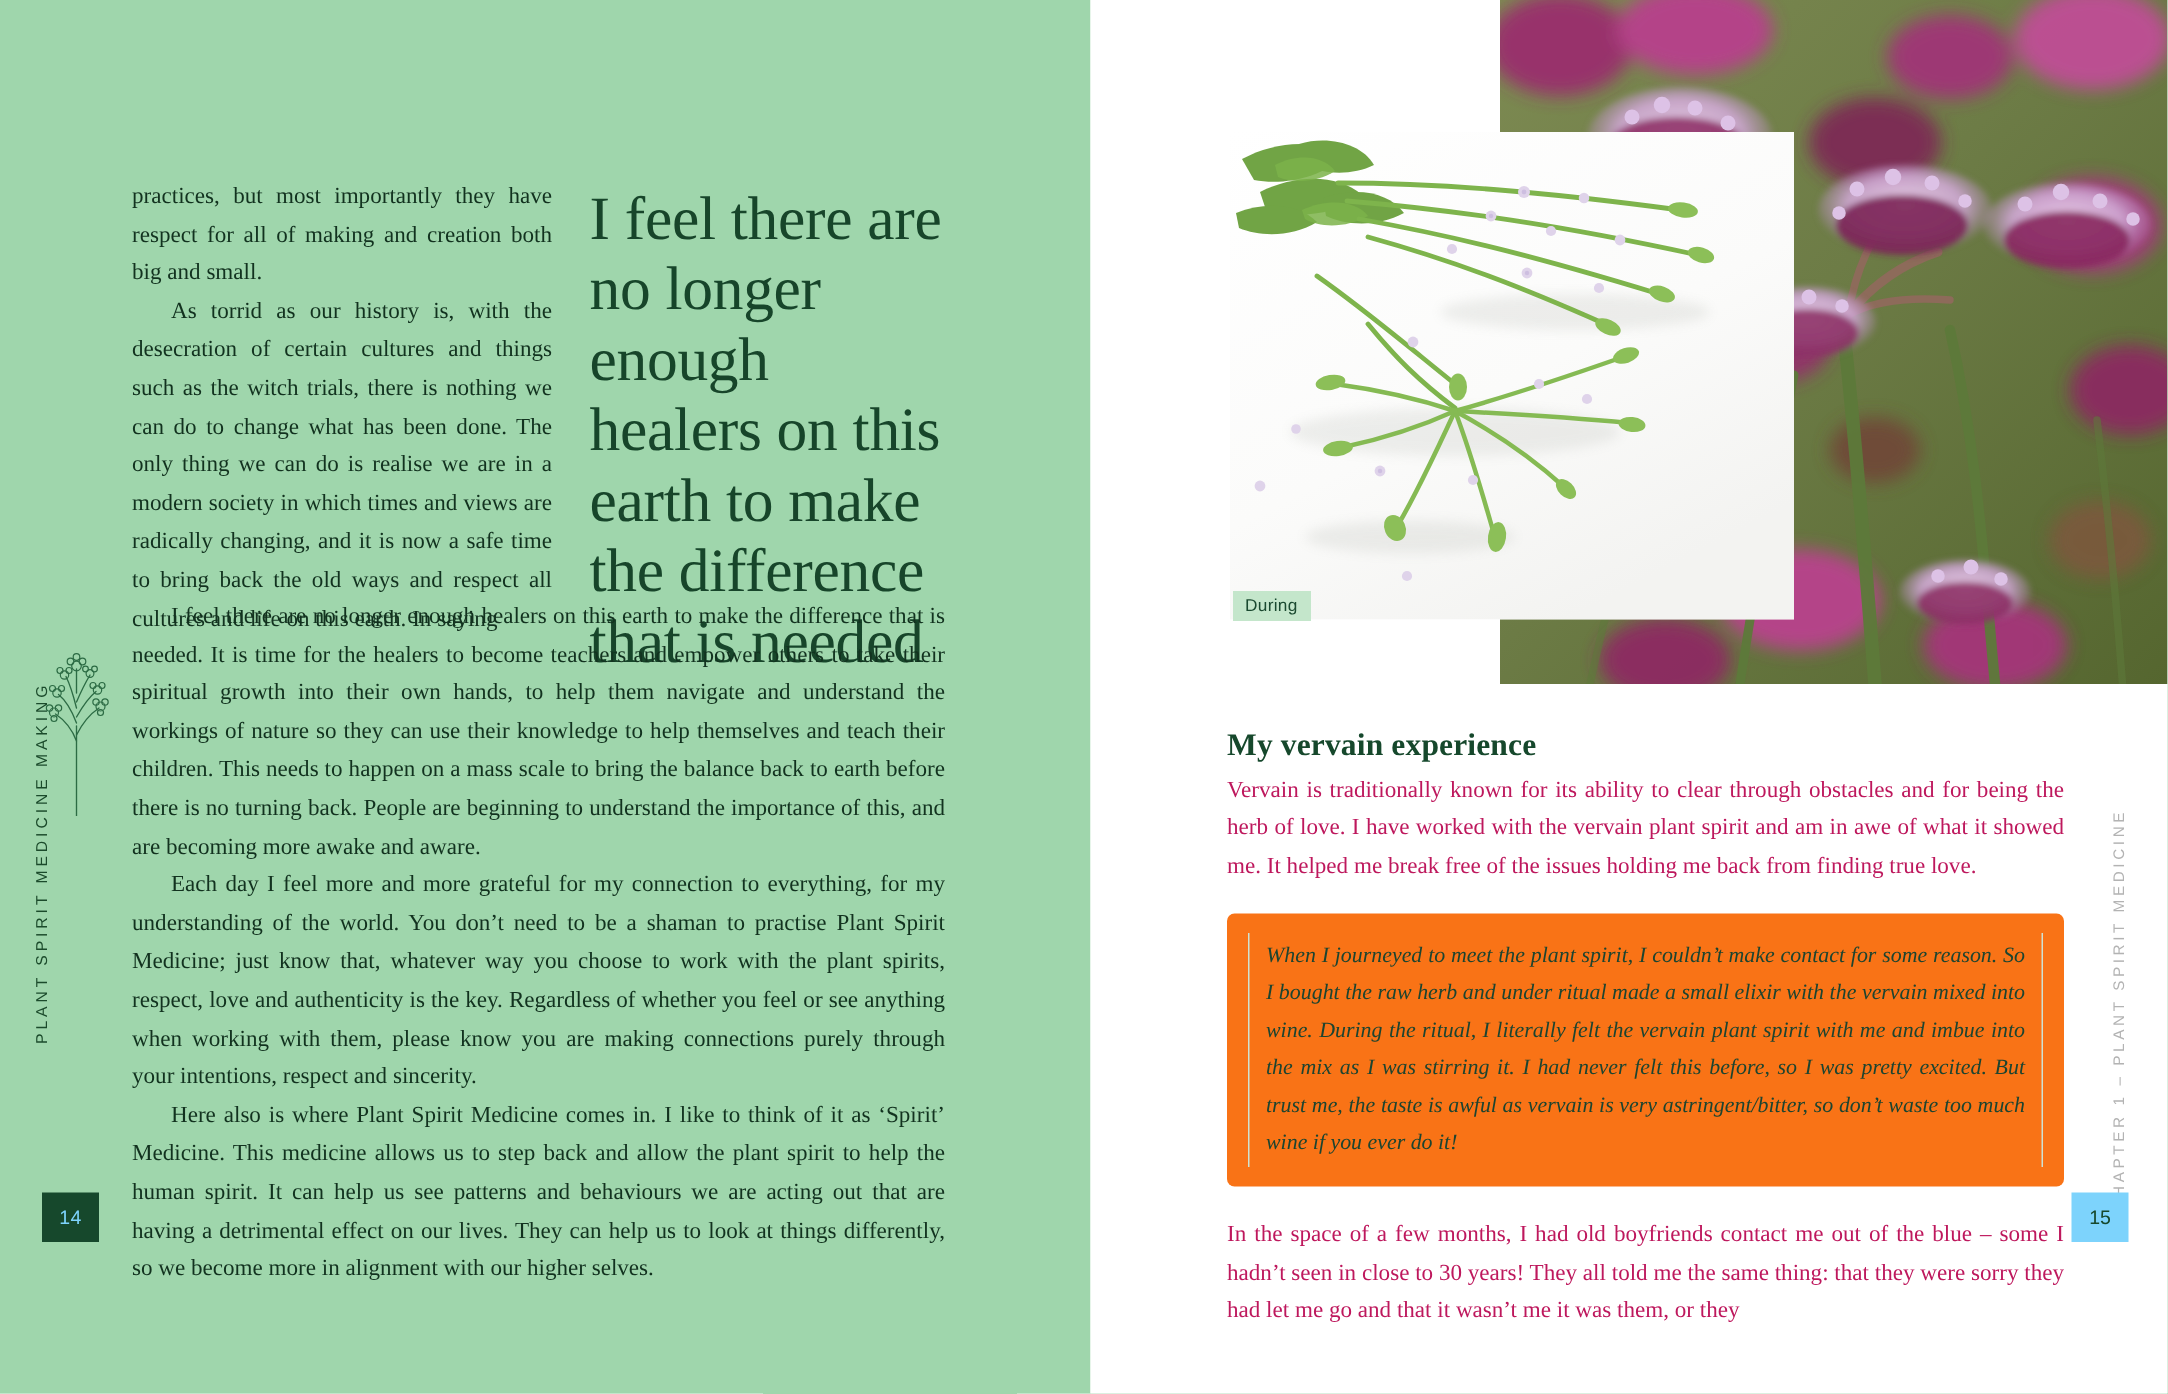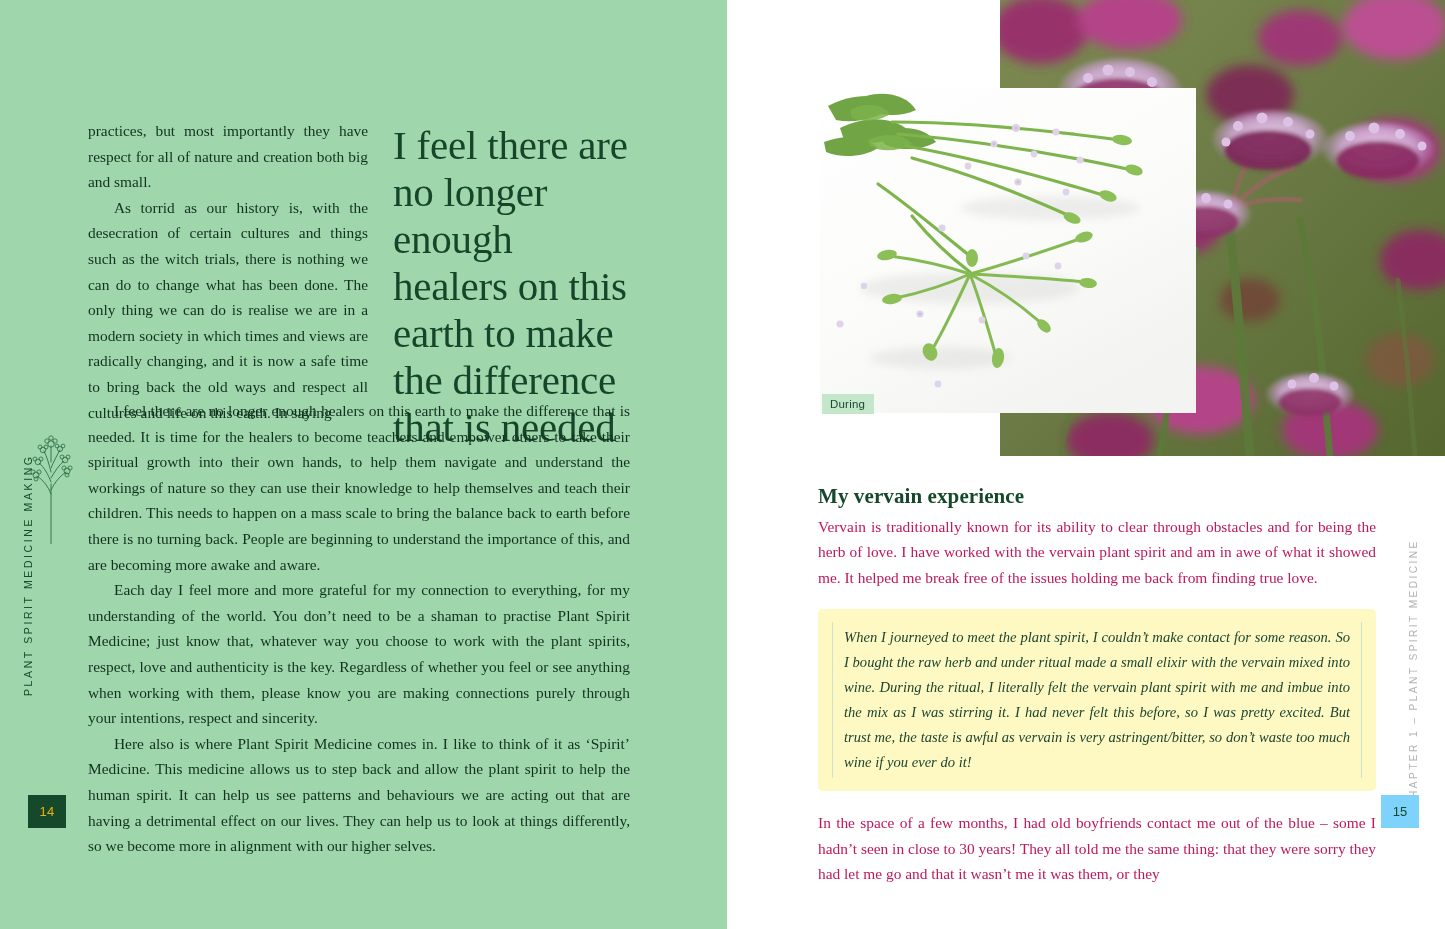--- a/index.html
+++ b/index.html
@@ -33,21 +33,21 @@
     font-size:10.5px;
     letter-spacing:2.6px;
     color:#1b4a2b;
     text-align:center;
     white-space:nowrap;
   }
   .folio-left{
     position:absolute;left:28px;top:795px;
     width:38px;height:33px;
     background:#16482c;
-    color:#eab308;
+    color:#7dd3fc;
     font-family:"Liberation Sans", sans-serif;
     font-size:13px;
     display:flex;align-items:center;justify-content:center;
     letter-spacing:.3px;
   }
 
   .left-body{
     position:absolute;left:88px;top:118px;width:542px;
   }
   .col-wrap{
@@ -119,21 +119,21 @@
   }
   .right-para{
     font-size:15.4px;
     line-height:25.4px;
     color:#be185d;
     text-align:justify;
     margin:0;
   }
   .quote-card{
     margin-top:19px;
-    background:#fef9c3;
+    background:#f97316;
     border-radius:5px;
     padding:16px 26px 16px 26px;
     position:relative;
   }
   .quote-card:before,.quote-card:after{
     content:"";position:absolute;top:13px;bottom:13px;width:1px;background:#cfe2d2;
   }
   .quote-card:before{left:14px;}
   .quote-card:after{right:14px;}
   .quote-text{
@@ -218,21 +218,21 @@
       </svg>
 
       <div class="vertical-runhead">PLANT SPIRIT MEDICINE MAKING</div>
 
       <div class="folio-left">14</div>
     </div>
 
     <div class="left-body">
       <div class="col-wrap">
         <div class="col-text">
-          <p>practices, but most importantly they have respect for all of nature and creation both big and small.</p>
+          <p>practices, but most importantly they have respect for all of making and creation both big and small.</p>
           <p class="indent">As torrid as our history is, with the desecration of certain cultures and things such as the witch trials, there is nothing we can do to change what has been done. The only thing we can do is realise we are in a modern society in which times and views are radically changing, and it is now a safe time to bring back the old ways and respect all cultures and life on this earth. In saying</p>
         </div>
         <div class="pullquote">I feel there are no longer enough healers on this earth to make the difference that is needed</div>
       </div>
     </div>
 
     <div class="left-flow">
       <p class="indent">I feel there are no longer enough healers on this earth to make the difference that is needed. It is time for the healers to become teachers and empower others to take their spiritual growth into their own hands, to help them navigate and understand the workings of nature so they can use their knowledge to help themselves and teach their children. This needs to happen on a mass scale to bring the balance back to earth before there is no turning back. People are beginning to understand the importance of this, and are becoming more awake and aware.</p>
       <p class="indent">Each day I feel more and more grateful for my connection to everything, for my understanding of the world. You don’t need to be a shaman to practise Plant Spirit Medicine; just know that, whatever way you choose to work with the plant spirits, respect, love and authenticity is the key. Regardless of whether you feel or see anything when working with them, please know you are making connections purely through your intentions, respect and sincerity.</p>
       <p class="indent">Here also is where Plant Spirit Medicine comes in. I like to think of it as ‘Spirit’ Medicine. This medicine allows us to step back and allow the plant spirit to help the human spirit. It can help us see patterns and behaviours we are acting out that are having a detrimental effect on our lives. They can help us to look at things differently, so we become more in alignment with our higher selves.</p>

